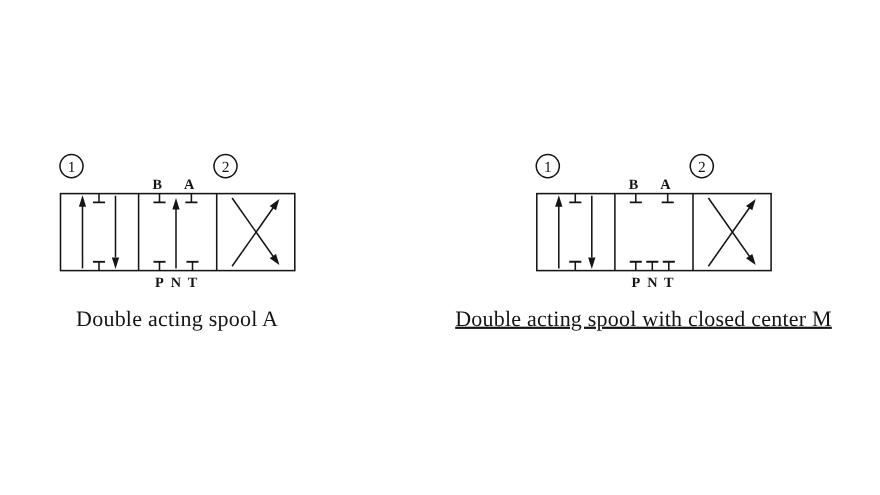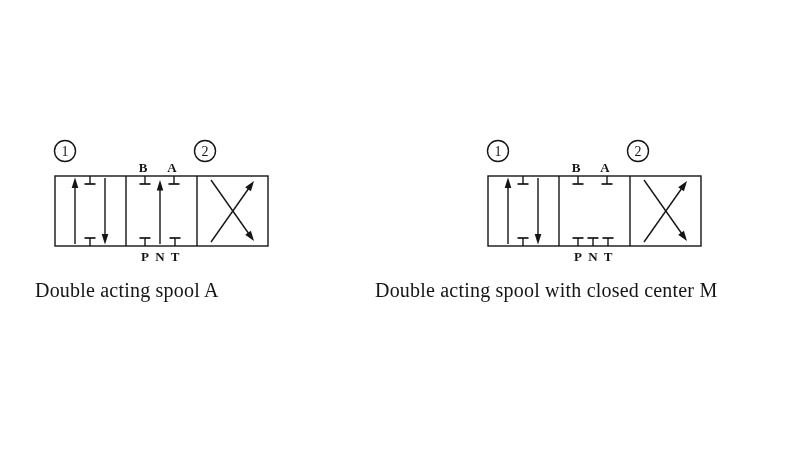--- a/index.html
+++ b/index.html
@@ -8,26 +8,27 @@
     background: #ffffff;
     position: relative;
     overflow: hidden;
     font-family: "Liberation Serif", serif;
   }
   .diagram { position: absolute; }
   #diagram-a { left: 50px;  top: 136px; }
   #diagram-m { left: 483px; top: 136px; }
   .caption {
     position: absolute;
+    text-align: center;
     font-size: 20px;
     color: #151515;
     letter-spacing: 0.2px;
   }
   #caption-a { left: 35px;  top: 279px; width: 252px; }
-  #caption-m { left: 375px; top: 279px; width: 420px; }
+  #caption-m { left: 375px; top: 279px; width: 420px; text-decoration: underline; }
 
   svg .ln   { stroke: #151515; stroke-width: 1.4; fill: none; }
   svg .bar  { stroke: #151515; stroke-width: 1.7; fill: none; }
   svg .head { fill: #151515; stroke: none; }
   svg text  { fill: #151515; font-family: "Liberation Serif", serif; }
   .port-label { font-size: 13px; font-weight: bold; }
   .pos-num    { font-size: 14px; }
 </style>
 </head>
 <body>

